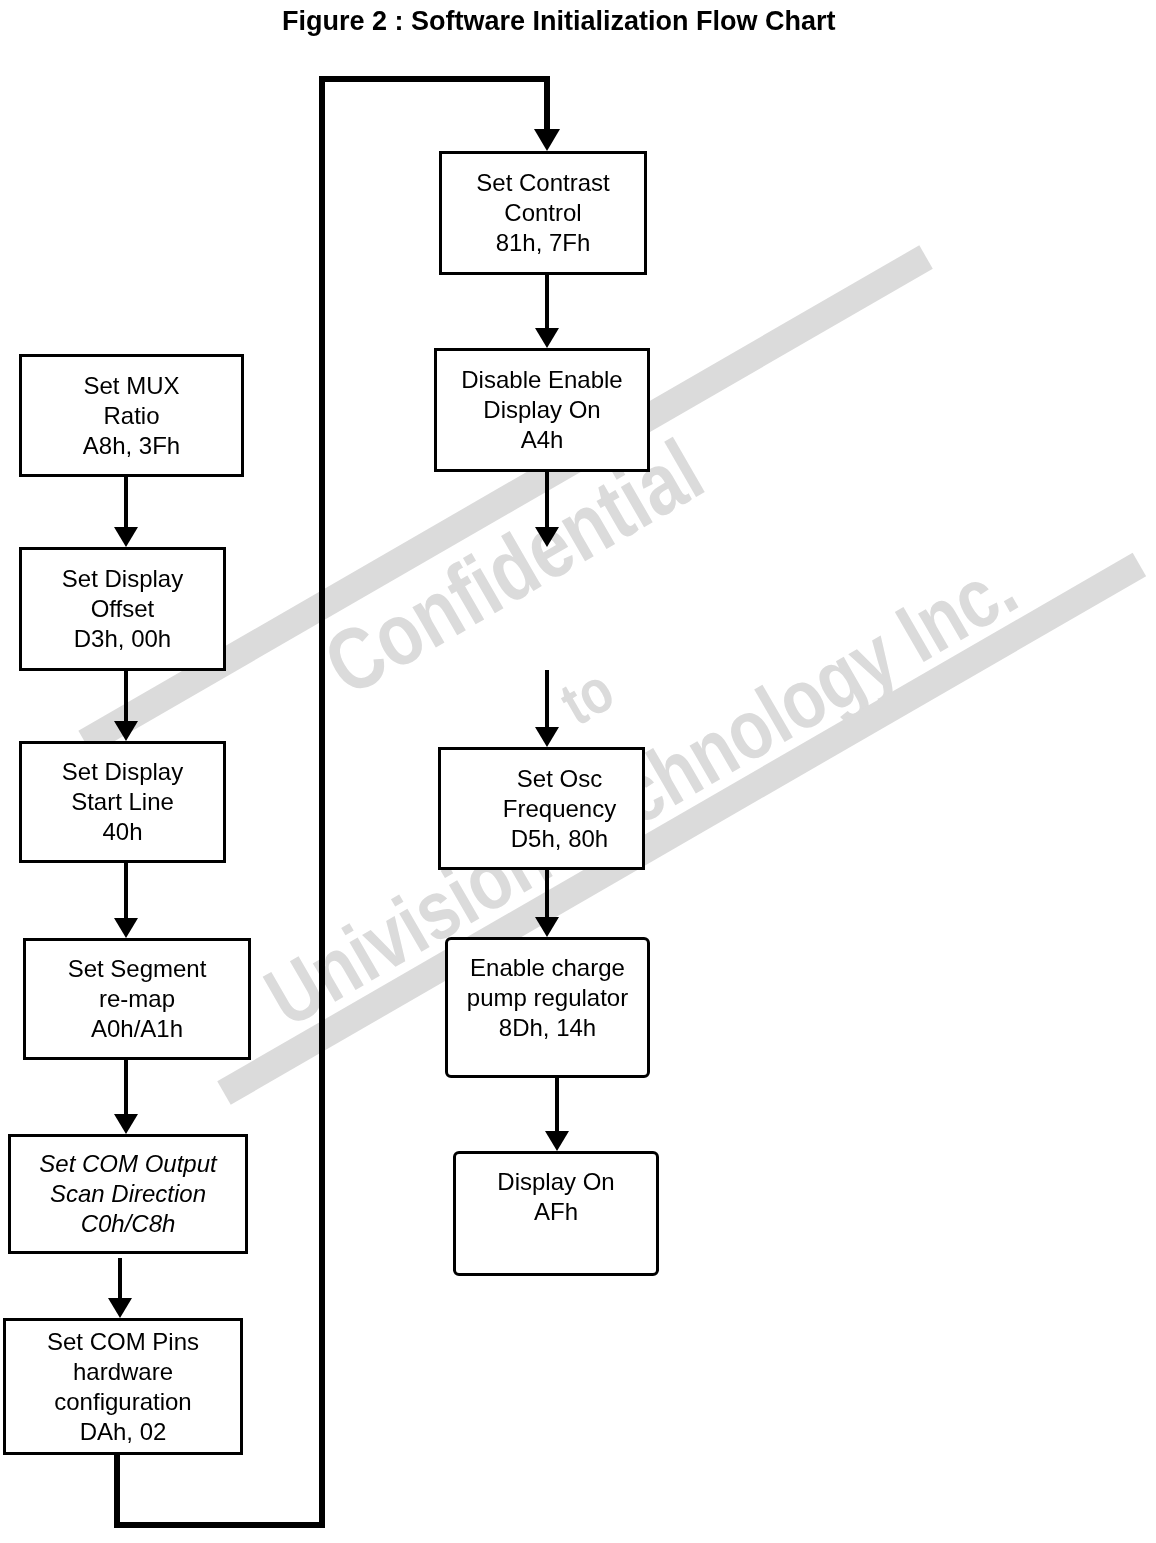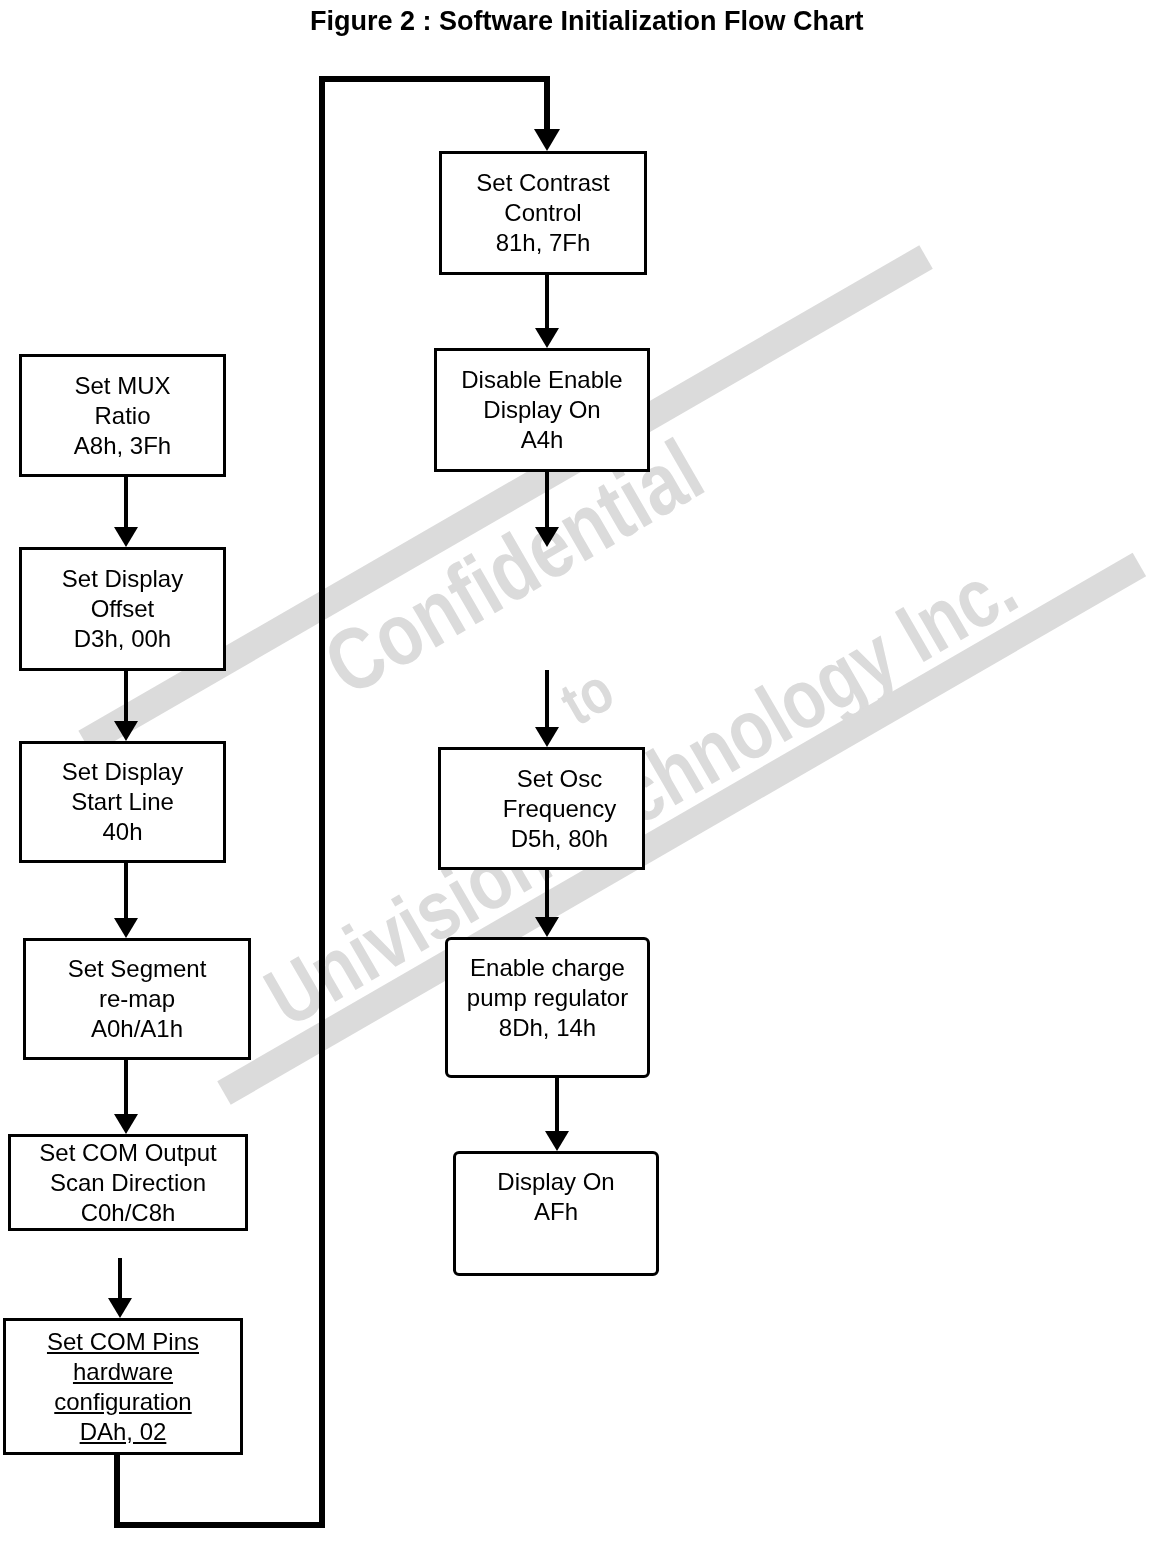--- a/index.html
+++ b/index.html
@@ -1,21 +1,21 @@
 <!DOCTYPE html>
 <html><head>
 <meta charset="utf-8">
 <style>
   html,body{margin:0;padding:0;background:#ffffff;}
   #page{position:relative;width:1156px;height:1543px;background:#ffffff;overflow:hidden;
         font-family:"Liberation Sans","DejaVu Sans",sans-serif;}
 
   
   .fig-title{position:absolute;left:282px;top:6px;font-size:27px;font-weight:bold;color:#000;
-             white-space:nowrap;margin-left:28px;}
+             white-space:nowrap;}
 
   
   .wm{position:absolute;left:560px;top:660px;width:0;height:0;transform:rotate(-30deg);z-index:0;}
   .wm .wm-el{position:absolute;white-space:nowrap;}
   .wm .wm-text{font-weight:bold;transform:translate(-50%,-50%) scaleX(0.82);}
   .wm .wm-bar{transform:translate(-50%,-50%);}
   .wm-l1{left:6px;top:-103px;font-size:88px;}
   .wm-l2{left:5px;top:45px;font-size:62px;}
   .wm-l3{left:4px;top:155px;font-size:84px;}
   .wm-bar-top{left:33px;top:-166px;width:971px;height:27px;}
@@ -48,36 +48,36 @@
   <div class="fig-title">Figure 2 : Software Initialization Flow Chart</div>
 
   <div class="wm">
     <div class="wm-el wm-bar wm-bar-top" style="background: rgb(219, 219, 219);"></div>
     <div class="wm-el wm-text wm-l1" style="color: rgb(219, 219, 219);">Confidential</div>
     <div class="wm-el wm-text wm-l2" style="color: rgb(219, 219, 219);">to</div>
     <div class="wm-el wm-text wm-l3" style="color: rgb(219, 219, 219);">Univision Technology Inc.</div>
     <div class="wm-el wm-bar wm-bar-bottom" style="background: rgb(219, 219, 219);"></div>
   </div>
 
-  <div class="box" style="left:19px;top:354px;width:207px;height:123px;">Set MUX
+  <div class="box" style="left:19px;top:354px;width:225px;height:123px;">Set MUX
 Ratio
 A8h, 3Fh</div>
   <div class="box" style="left:19px;top:547px;width:207px;height:124px;">Set Display
 Offset
 D3h, 00h</div>
   <div class="box" style="left:19px;top:741px;width:207px;height:122px;">Set Display
 Start Line
 40h</div>
   <div class="box" style="left:23px;top:938px;width:228px;height:122px;">Set Segment
 re-map
 A0h/A1h</div>
-  <div class="box" style="left:8px;top:1134px;width:240px;height:97px;">Set COM Output
+  <div class="box" style="left:8px;top:1134px;width:240px;height:120px;font-style:italic;">Set COM Output
 Scan Direction
 C0h/C8h</div>
-  <div class="box" style="left:3px;top:1318px;width:240px;height:137px;text-decoration:underline;">Set COM Pins
+  <div class="box" style="left:3px;top:1318px;width:240px;height:137px;">Set COM Pins
 hardware
 configuration
 DAh, 02</div>
 
   <div class="box" style="left:439px;top:151px;width:208px;height:124px;">Set Contrast
 Control
 81h, 7Fh</div>
   <div class="box" style="left:434px;top:348px;width:216px;height:124px;">Disable Enable
 Display On
 A4h</div>

